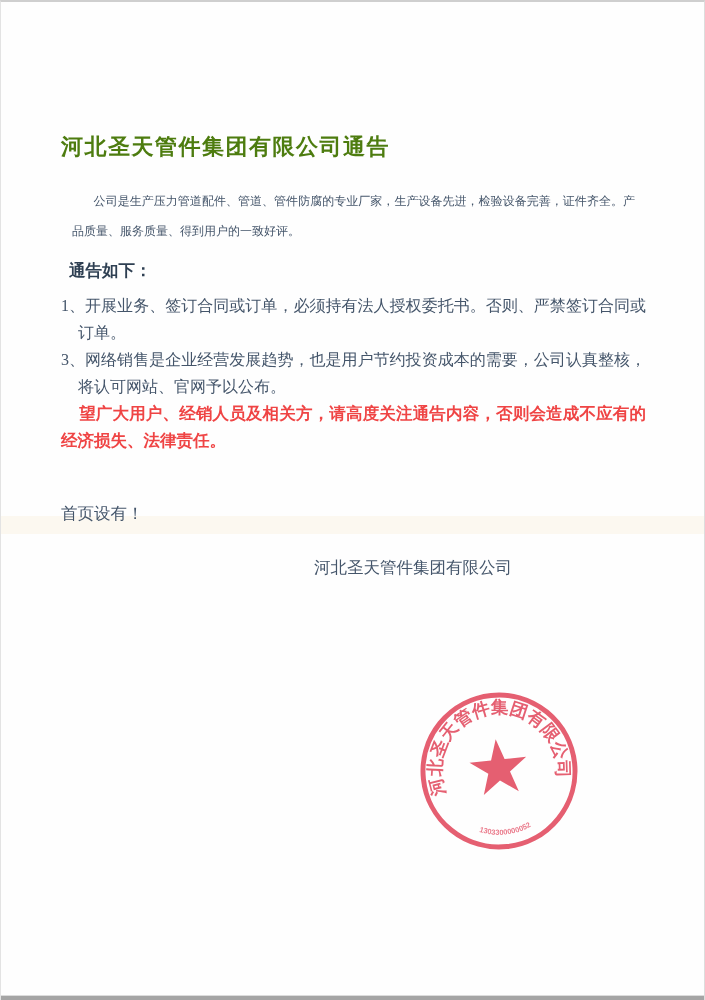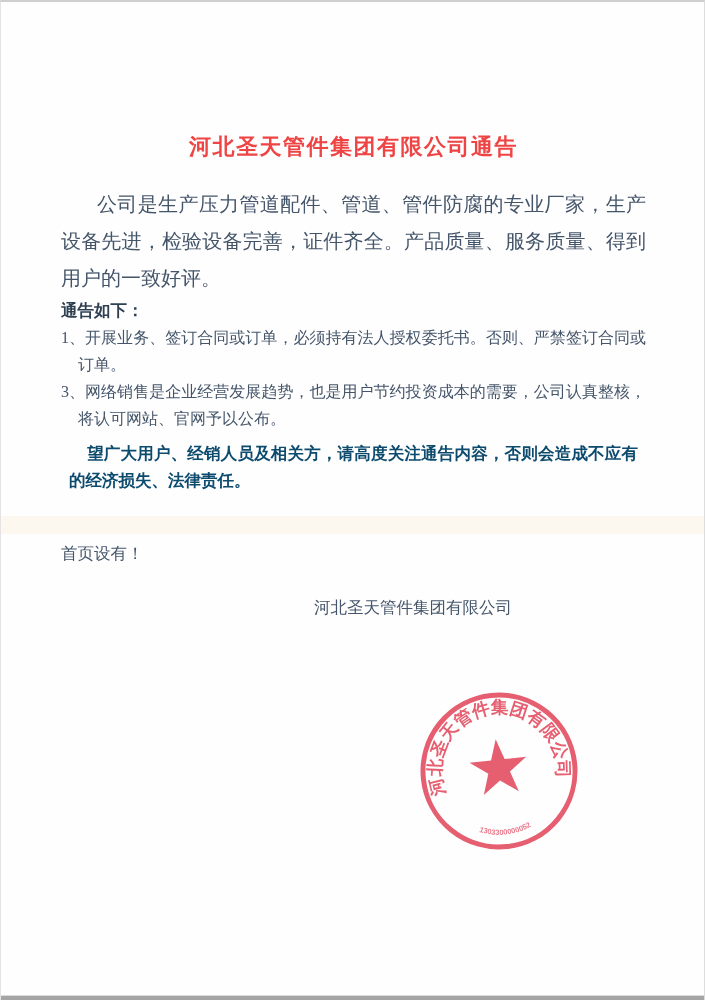--- a/index.html
+++ b/index.html
@@ -37,57 +37,56 @@
     pointer-events: none;
   }
   .content {
     position: absolute;
     left: 60px;
     right: 58px;
     top: 130px;
   }
   .doc-title {
     margin: 0 0 24px 0;
-    text-align: center;
     font-family: "Liberation Sans", "DejaVu Sans", sans-serif;
     font-weight: bold;
     font-size: 22px;
     letter-spacing: 1.5px;
-    color: #ef4444;
+    color: #4d7c0f;
   }
   .para {
-    margin: 0;
-    font-size: 20px;
-    line-height: 37px;
+    margin: 11px;
+    font-size: 12px;
+    line-height: 30px;
     text-align: justify;
     text-indent: 1.8em;
   }
   .list-heading {
-    margin: 0;
+    margin: 8px;
     font-size: 16.5px;
     line-height: 27px;
     font-weight: bold;
     color: #2e3f52;
   }
   .notice-item {
     margin: 0;
     font-size: 16px;
     line-height: 27px;
     text-align: justify;
     padding-left: 17px;
     text-indent: -17px;
   }
   .warning-para {
-    margin: 8px;
+    margin: 0;
     font-size: 16.5px;
     line-height: 27px;
     text-align: justify;
     text-indent: 1.1em;
     font-weight: bold;
-    color: #0c4a6e;
+    color: #ef4444;
   }
   .closing {
     margin: 46px 0 0 0;
     font-size: 16.5px;
     line-height: 27px;
   }
   .signature {
     margin: 26px 118px 0 auto;
     width: 230px;
     text-align: center;

